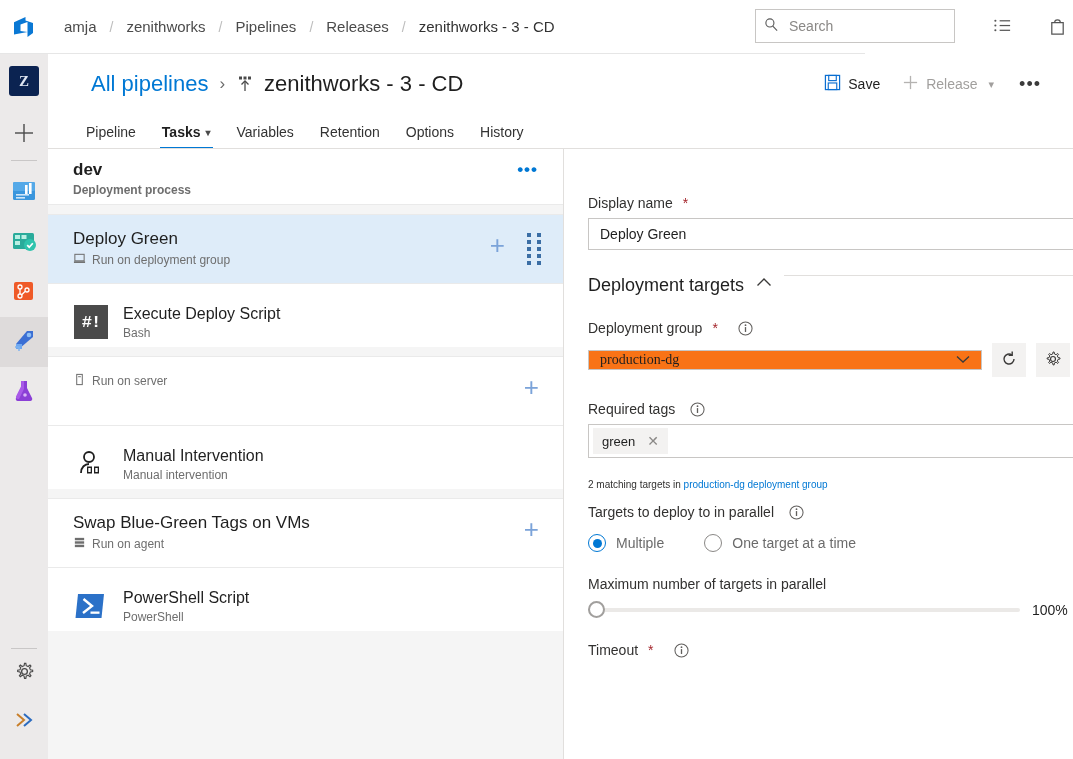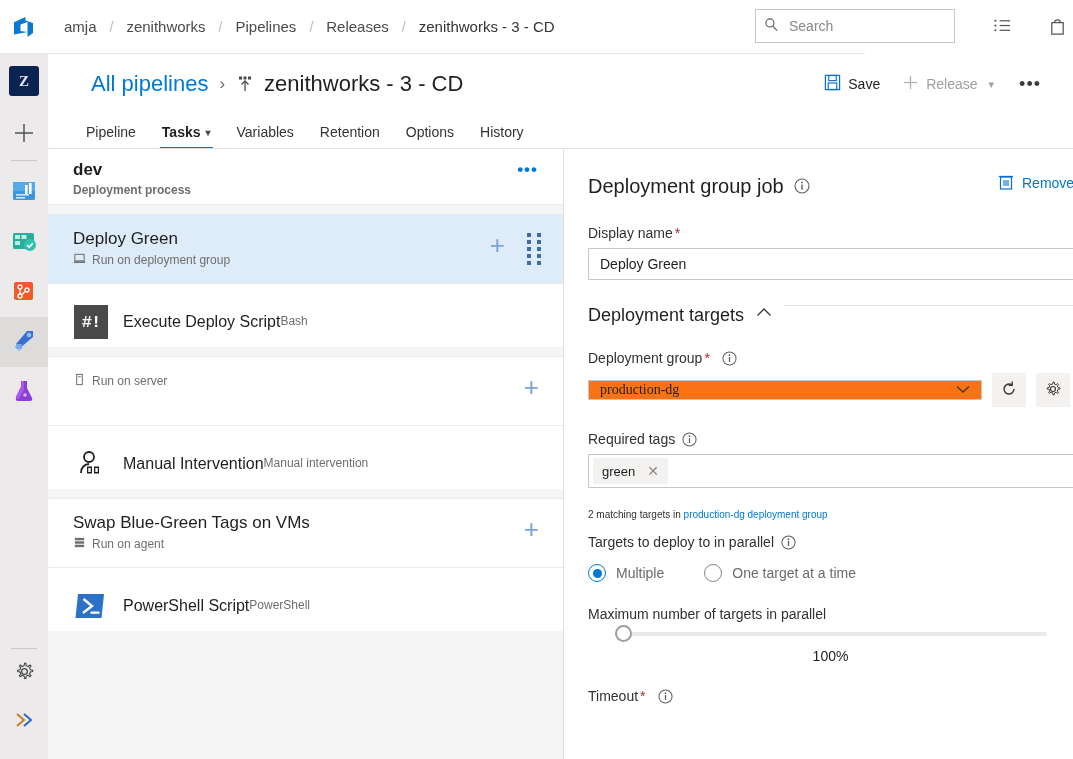--- a/index.html
+++ b/index.html
@@ -169,21 +169,21 @@
     gap: 3px 6px; cursor: grab;
   }
   .drag-dots i { background: #3b6ea5; display: block; width: 4px; height: 4px; }
 
   .task-row {
     position: relative; height: 64px; background: #fff;
     border-top: 1px solid #eaeaea; padding: 13px 0 0 25px;
     display: flex; align-items: center; gap: 14px; cursor: pointer;
   }
   .task-icon { width: 36px; height: 36px; flex: 0 0 36px; display: flex; align-items: center; justify-content: center; }
-  .task-text { display: flex; flex-direction: row; }
+  .task-text { display: flex; flex-direction: column; }
   .task-name { font-size: 16px; color: #1f1f1f; line-height: 20px; }
   .task-sub { font-size: 12px; color: #6e6e6e; margin-top: 2px; }
 
   .icon-bash {
     width: 34px; height: 34px; background: #4a4a4a; color: #fff;
     font-size: 17px; font-weight: bold; display: flex;
     align-items: center; justify-content: center;
     font-family: "Liberation Mono", monospace; letter-spacing: -1px;
   }
 
@@ -198,21 +198,21 @@
   }
   .details-title-row { display: flex; align-items: center; position: relative; height: 30px; }
   .details-title { font-size: 20px; color: #1f1f1f; }
   .remove-btn {
     position: absolute; left: 410px; top: 2px;
     display: flex; align-items: center; gap: 8px;
     color: #0078d4; font-size: 14px; cursor: pointer; white-space: nowrap;
   }
   .field-label {
     font-size: 14px; color: #323130; margin-top: 24px;
-    display: flex; align-items: center; 
+    display: flex; align-items: center; gap: 8px;
   }
   .req { color: #a4262c; margin-left: 2px; }
   .text-input {
     margin-top: 7px; height: 32px; width: 489px;
     border: 1px solid #c8c6c4; background: #fff;
     font-size: 14px; color: #1f1f1f; padding: 0 11px; font-family: inherit;
     outline: none; display: flex; align-items: center;
   }
   .section-head {
     display: flex; align-items: flex-start; gap: 12px; margin-top: 25px;
@@ -244,21 +244,21 @@
   .radio { display: flex; align-items: center; gap: 10px; cursor: pointer; }
   .radio-circle {
     width: 18px; height: 18px; border-radius: 50%; border: 1px solid #8a8886;
     background: #fff; display: flex; align-items: center; justify-content: center;
   }
   .radio.checked .radio-circle { border: 1px solid #0078d4; }
   .radio.checked .radio-circle::after {
     content: ""; width: 9px; height: 9px; border-radius: 50%; background: #0078d4;
   }
   .radio-label { font-size: 14px; color: #6b6b6b; }
-  .slider-row { display: flex; align-items: center; gap: 12px; margin-top: 10px; flex-direction: column; }
+  .slider-row { display: flex; align-items: center; gap: 12px; margin-top: 10px; }
   .slider-track {
     position: relative; width: 432px; height: 4px; background: #ebe9e7; border-radius: 2px;
   }
   .slider-thumb {
     position: absolute; left: 0px; top: -7px; width: 17px; height: 17px;
     border-radius: 50%; background: #fff; border: 2px solid #a19f9d; cursor: pointer;
   }
   .slider-val { font-size: 14px; color: #1f1f1f; }
   .info-ico { display: inline-flex; align-items: center; }
 </style>
@@ -569,42 +569,20 @@
         <span class="task-sub">PowerShell</span>
       </div>
     </div>
   </div>
 </div>
 
 <div class="details-divider"></div>
 
 <div class="details">
 
-  <div class="details-title-row">
-    <span class="details-title">Deployment group job</span>
-    <span class="info-ico" style="margin-left:10px">
-      <svg width="16" height="16" viewBox="0 0 16 16">
-        <circle cx="8" cy="8" r="7" fill="none" stroke="#605e5c" stroke-width="1.1"></circle>
-        <circle cx="8" cy="4.4" r="0.95" fill="#605e5c"></circle>
-        <rect x="7.3" y="6.5" width="1.4" height="5.2" fill="#605e5c"></rect>
-      </svg>
-    </span>
-    <div class="remove-btn">
-      <span>
-        <svg width="16" height="17" viewBox="0 0 16 17">
-          <rect x="2.5" y="4" width="11" height="12" fill="none" stroke="#0a6ed1" stroke-width="1.2"></rect>
-          <line x1="1" y1="3.5" x2="15" y2="3.5" stroke="#0a6ed1" stroke-width="1.3"></line>
-          <line x1="6" y1="7" x2="6" y2="13" stroke="#0a6ed1" stroke-width="1.1"></line>
-          <line x1="8" y1="7" x2="8" y2="13" stroke="#0a6ed1" stroke-width="1.1"></line>
-          <line x1="10" y1="7" x2="10" y2="13" stroke="#0a6ed1" stroke-width="1.1"></line>
-        </svg>
-      </span>
-      <span>Remove</span>
-    </div>
-  </div>
 
   <div class="field-label">
     <span>Display name</span>
       <span class="req">*</span>
   </div>
   <div class="text-input">Deploy Green</div>
 
   <div class="section-head">
     <span class="section-head-title">Deployment targets</span>
     <span>

